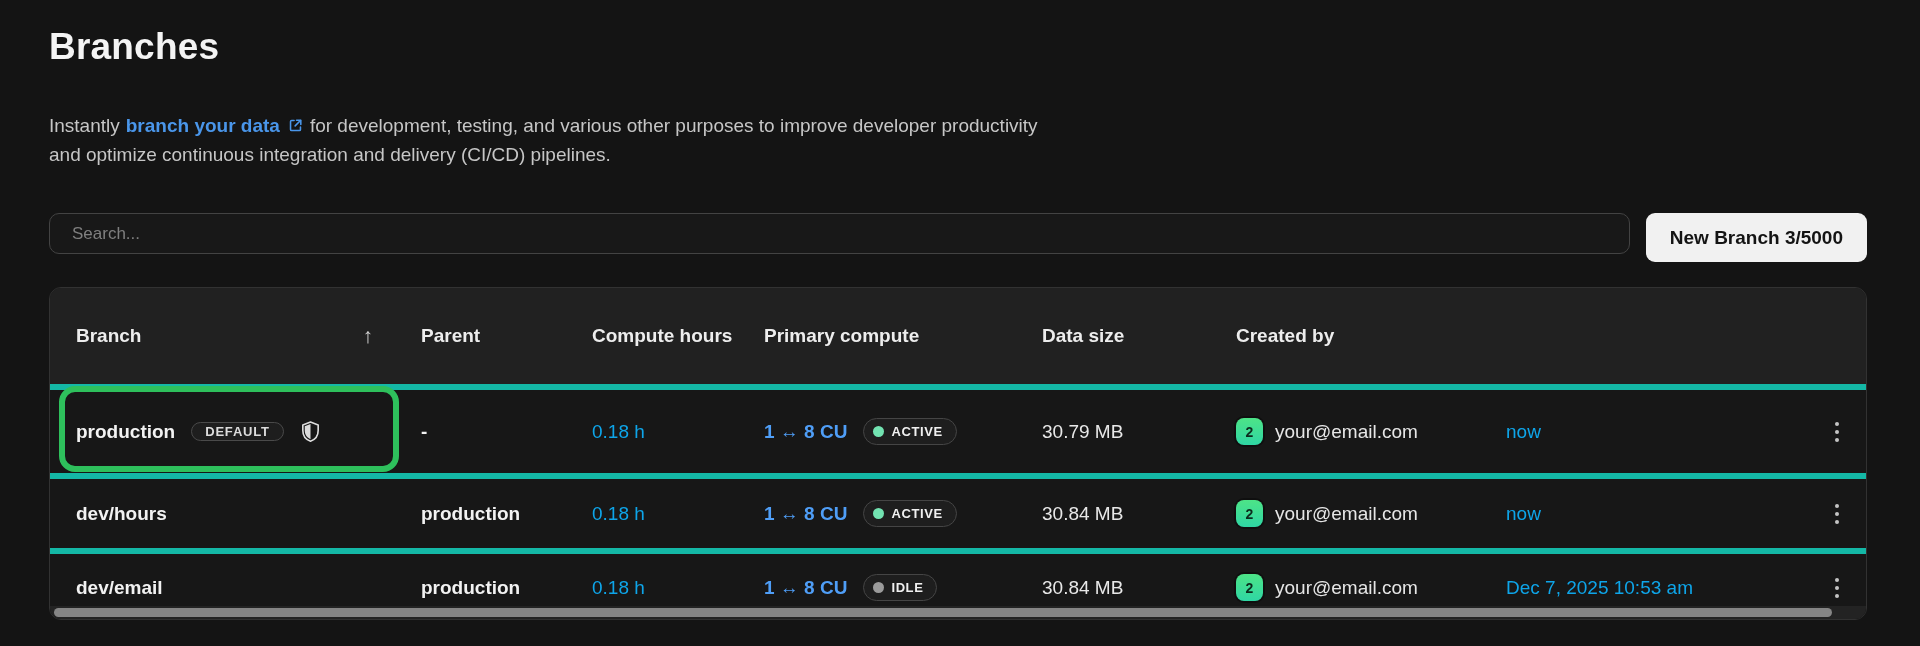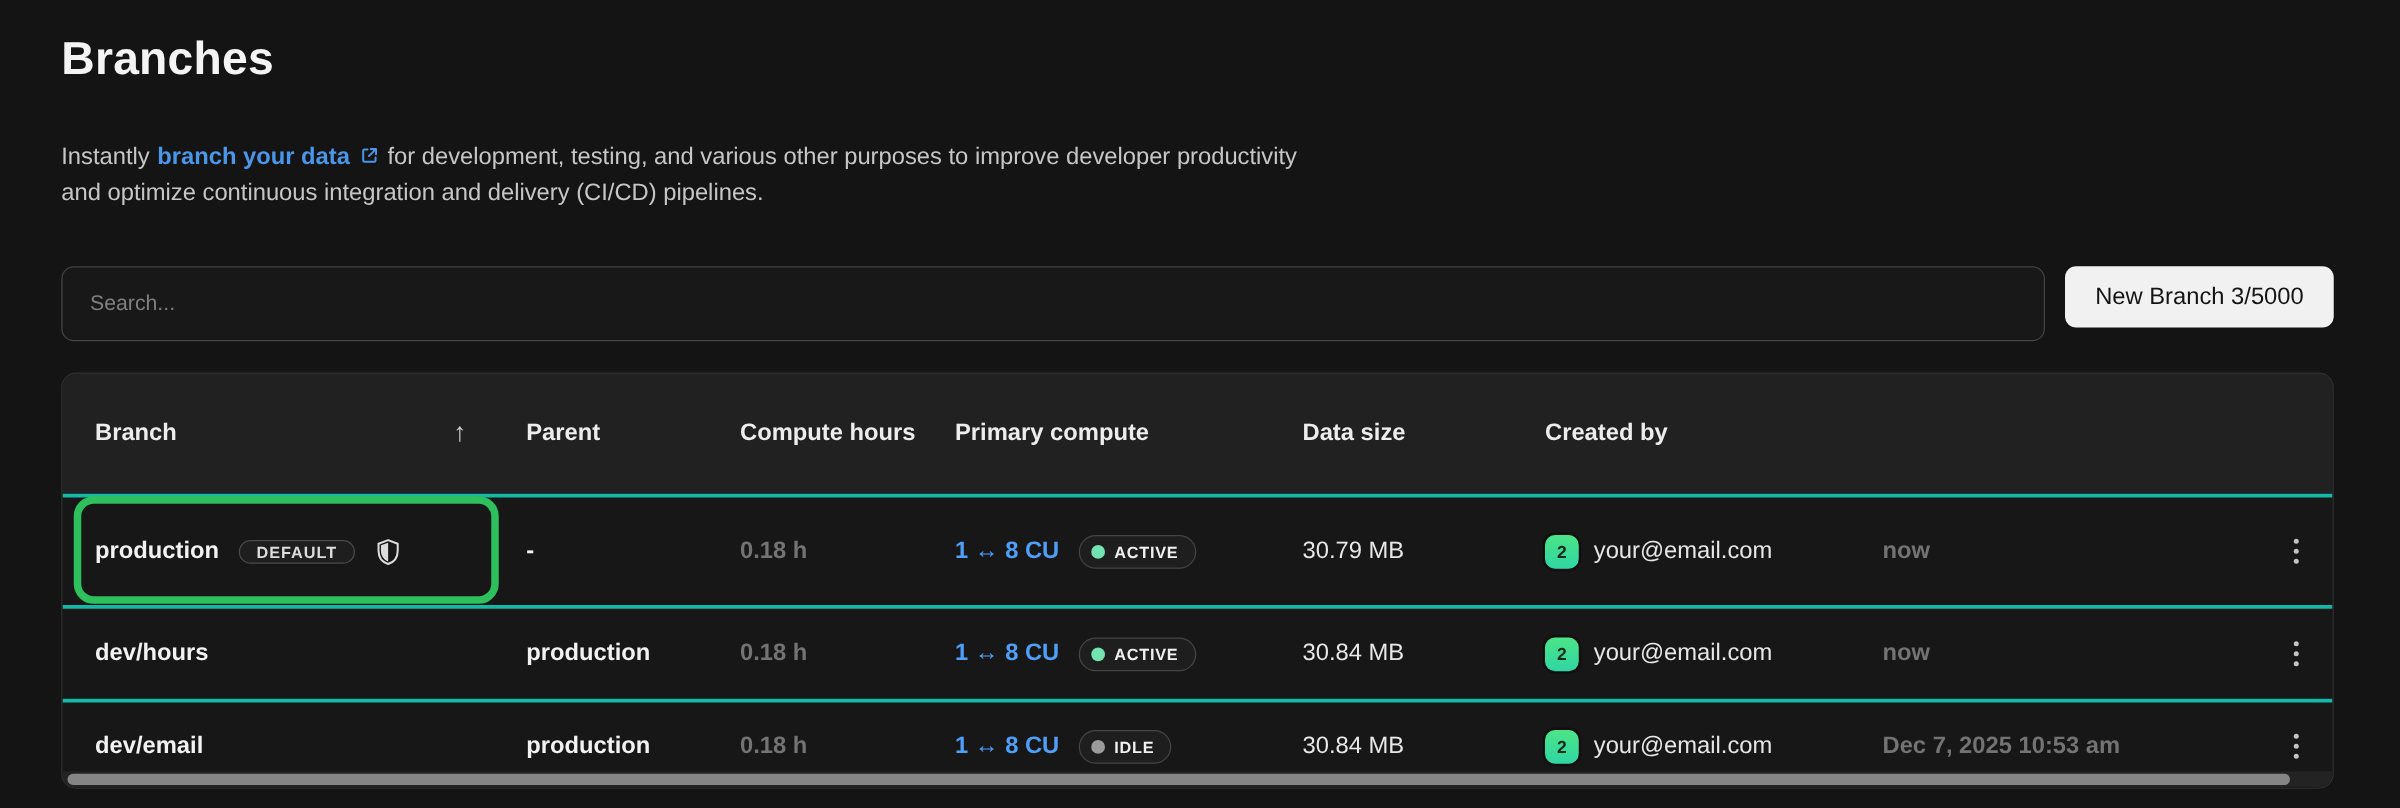--- a/index.html
+++ b/index.html
@@ -13,53 +13,53 @@
   .page { padding:24px 53px 0 49px; }
 
   h1.title { font-size:37px; line-height:46px; font-weight:700; color:#f4f4f4; margin-bottom:42px; letter-spacing:.2px; }
 
   .desc { font-size:19px; line-height:27px; color:#c6c6c6; margin-bottom:45px; }
   .desc .link { color:#4a96ea; font-weight:700; text-decoration:none; margin:0 4px 0 6px; cursor:pointer; }
   .desc .ext-icon { display:inline-block; vertical-align:-2px; margin:0 6px 0 3px; }
 
   .toolbar { display:flex; align-items:stretch; gap:16px; margin-bottom:25px; }
   .search {
-    flex:1; height:60px; background:#181818; border:1px solid #434343; border-radius:10px;
+    flex:1; height:41px; background:#181818; border:1px solid #434343; border-radius:10px;
     color:#e8e8e8; font-size:17px; padding:0 22px; outline:none;
     font-family:"Liberation Sans","DejaVu Sans",sans-serif;
   }
   .search::placeholder { color:#7f7f7f; }
   .new-branch-btn {
     height:49px; padding:0 24px; background:#f1f1f1; color:#141414; border:none; border-radius:9px;
-    font-size:19px; font-weight:400; cursor:pointer; white-space:nowrap;
+    font-size:19px; font-weight:700; cursor:pointer; white-space:nowrap;
     font-family:"Liberation Sans","DejaVu Sans",sans-serif;
   }
 
   .panel {
     position:relative; border:1px solid #323232; border-radius:12px; overflow:hidden;
     background:#171717; height:333px;
   }
   .grid-row {
     display:grid;
     grid-template-columns:345px 171px 172px 278px 194px 270px minmax(0,1fr) 58px;
     align-items:center;
   }
   .thead { height:96px; background:#212121; font-weight:700; font-size:19px; color:#ededed; }
   .th { padding-left:26px; display:flex; align-items:center;text-align:center; }
   .th-branch { justify-content:space-between; padding-right:22px; }
   .sort-arrow { font-size:21px; color:#d2d2d2; font-weight:400; cursor:pointer; }
 
-  .trow { border-top:3px solid #14b8a6; font-size:19px; background:#171717; }
+  .trow { border-top:6px solid #14b8a6; font-size:19px; background:#171717; }
   .trow-1 { height:89px; }
   .trow-2 { height:75px; }
   .trow-3 { height:73px; }
   .td { padding-left:26px; display:flex; align-items:center; min-width:0; }
   .branch-name { font-weight:700; color:#f2f2f2; white-space:nowrap; }
   .parent-name { font-weight:700; color:#f2f2f2; }
-  .muted { color:#737373;font-weight:bold; }
+  .muted { color:#0ea5e9; }
 
   .default-badge {
     margin-left:16px; font-size:13px; font-weight:600; letter-spacing:.8px; color:#dcdcdc;
     border:1px solid #4a4a4a; border-radius:999px; padding:1px 13px; background:rgba(255,255,255,.03);
     white-space:nowrap;
   }
   .shield { margin-left:15px; display:flex; align-items:center; }
 
   .cu { color:#4f9ef7; font-weight:700; white-space:nowrap; }
   .status-badge {

